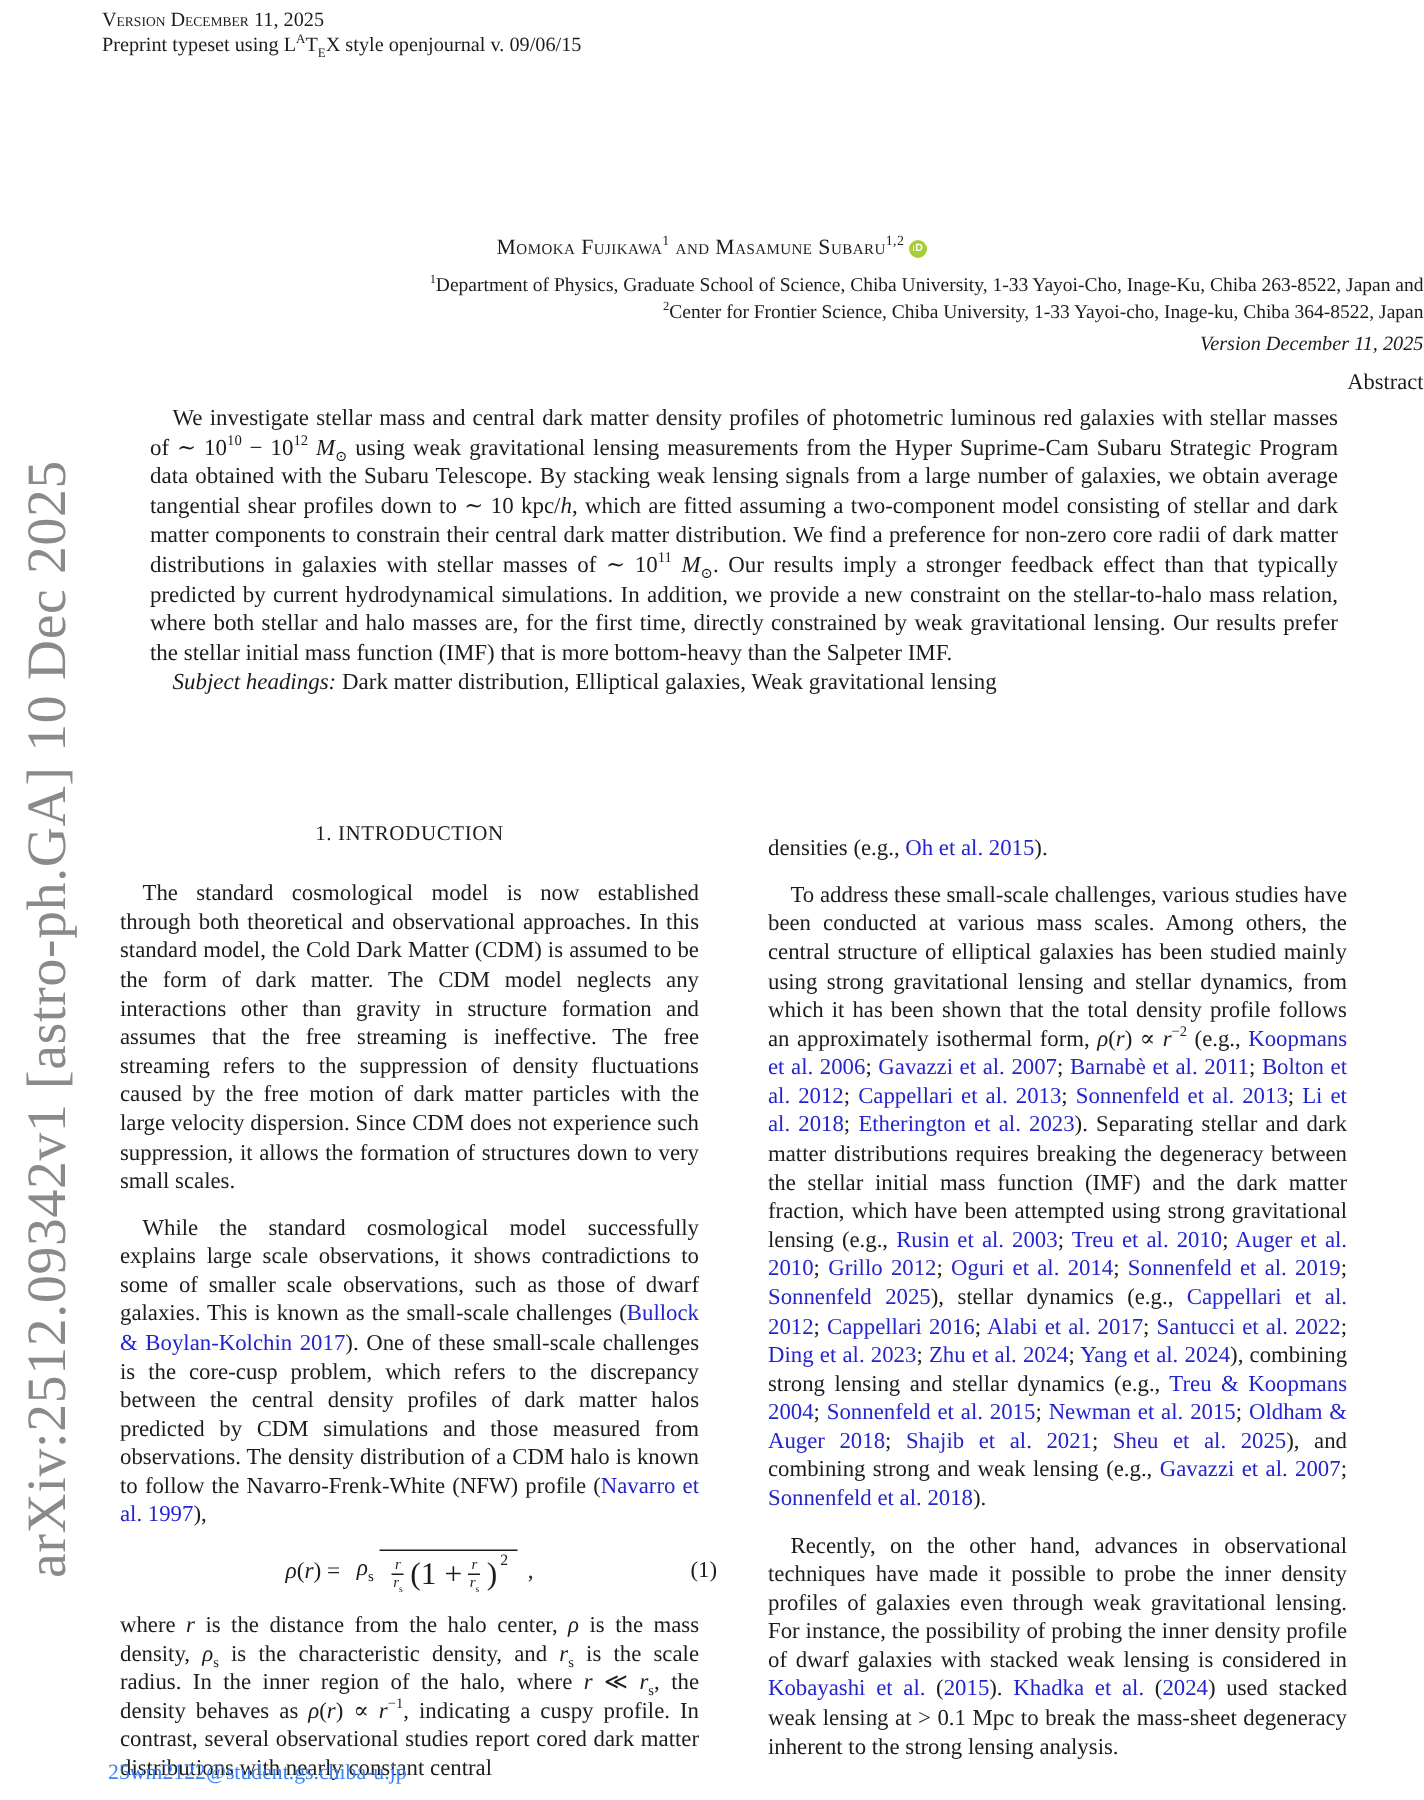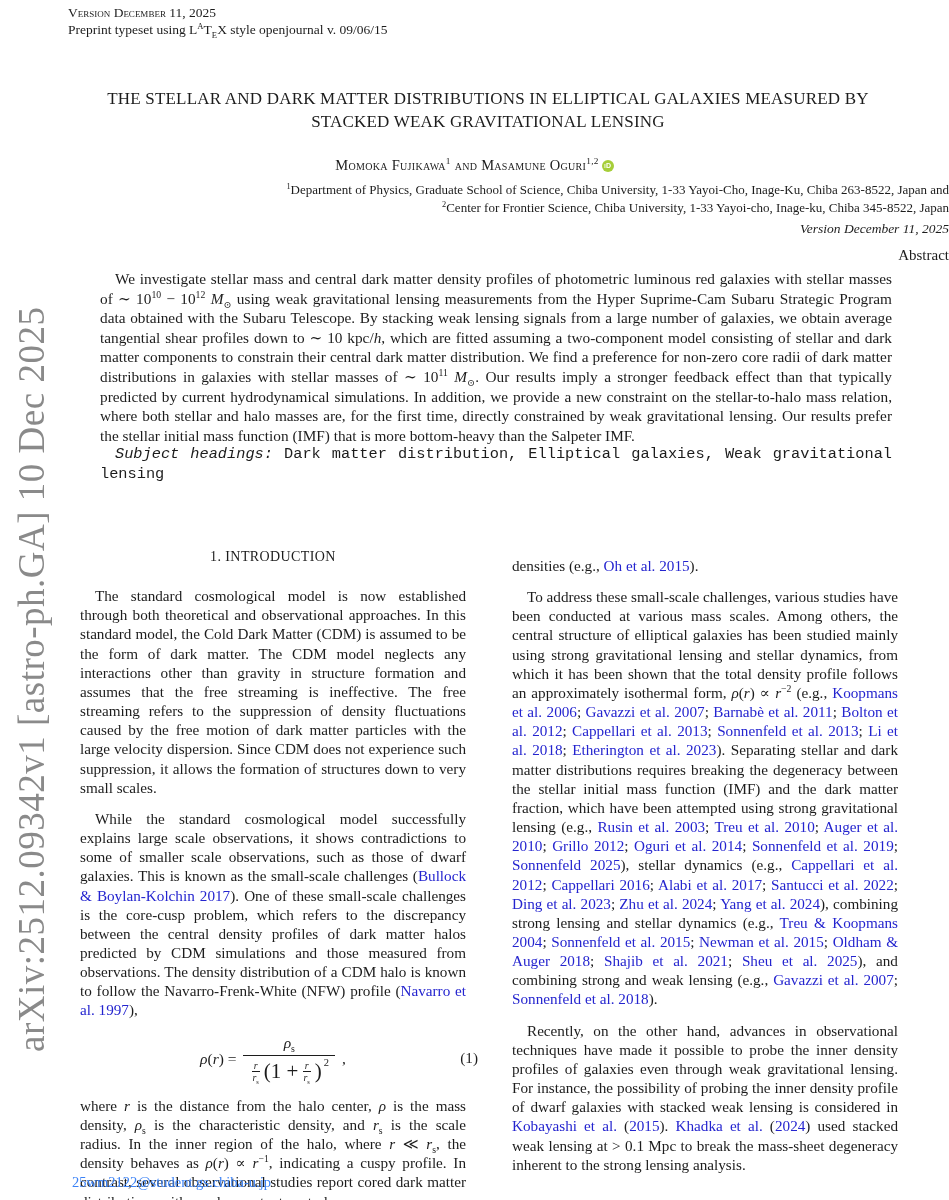--- a/index.html
+++ b/index.html
@@ -28,41 +28,41 @@
   .affils{position:absolute;top:181px;left:0;width:949px;text-align:right;
           font-size:13px;line-height:17.5px;}
   .version-line{font-style:italic;font-size:13.5px;margin-top:4px;}
 
   
   .abstract-heading{position:absolute;top:247px;left:0;width:949px;text-align:right;
                     font-size:15px;}
   .abstract{position:absolute;top:269px;left:100px;width:792px;text-align:justify;
             font-size:15.3px;line-height:19.6px;}
   .abstract p{margin:0;text-indent:15px;}
-  .subject{margin:0;text-indent:13px;font-family:Liberation Mono, monospace;}
+  .subject{margin:0;text-indent:13px;}
 
   
   .columns{position:absolute;top:544px;left:68px;width:842px;display:flex;gap:22px;
            font-size:15.2px;line-height:19.15px;text-align:justify;}
   .col{width:410px;hyphens:auto;}
   .section-heading{text-align:center;font-size:14px;letter-spacing:0.4px;
                    margin:3px 0 20px 0;}
   .col p{margin:12px;text-indent:15px;}
   .col p.noindent{text-indent:0;}
 
   
   .sup{font-size:0.64em;vertical-align:super;line-height:0;}
   .sub{font-size:0.64em;vertical-align:sub;line-height:0;}
   .it{font-style:italic;}
   .lnk{color:#2424cf;}
 
   
   .equation{position:relative;margin:13px 0 11px 0;text-align:center;font-size:15.5px;}
   .eq-inner{display:inline-flex;align-items:center;gap:7px;}
-  .frac{display:inline-flex;flex-direction:column;align-items:center;vertical-align:middle;}
+  .frac{display:inline-flex;flex-direction:row;align-items:center;vertical-align:middle;}
   .frac-num{padding:0 4px 3px 4px;}
   .frac-den{border-top:1.2px solid #1c1c1c;padding:4px 6px 0 6px;display:flex;
             align-items:center;gap:2px;}
   .sfrac{display:inline-flex;flex-direction:column;align-items:center;font-size:10px;
          line-height:1.15;margin:0 2px;}
   .sfrac-n{border-bottom:0.8px solid #1c1c1c;padding:0 2px;}
   .sfrac-d{padding:0 1px;}
   .paren{font-size:21px;}
   .eq-exp{font-size:10.5px;position:relative;top:-9px;}
   .eq-number{position:absolute;right:0;top:50%;transform:translateY(-50%);font-size:15.2px;}
@@ -75,29 +75,28 @@
 
 <div class="page">
 
   <div class="watermark">arXiv:2512.09342v1  [astro-ph.GA]  10 Dec 2025</div>
 
   <div class="page-header">
     <div class="smallcaps">Version December 11, 2025</div>
     <div><span>Preprint typeset using L</span><span class="sup">A</span><span>T</span><span class="sub">E</span><span>X style openjournal v. 09/06/15</span></div>
   </div>
 
-  <div class="title">THE STELLAR AND DARK MATTER DISTRIBUTIONS IN ELLIPTICAL GALAXIES MEASURED BY STACKED WEAK GRAVITATIONAL LENSING</div>
 
   <div class="authors">
-    <span><span>Momoka Fujikawa</span><span class="sup">1</span><span> and </span><span>Masamune Oguri</span><span class="sup">1,2</span></span><span class="orcid">iD</span>
+    <span><span>Momoka Fujikawa</span><span class="sup">1</span><span> and </span><span>Masamune Subaru</span><span class="sup">1,2</span></span><span class="orcid">iD</span>
   </div>
 
   <div class="affils">
     <div><span class="sup">1</span><span>Department of Physics, Graduate School of Science, Chiba University, 1-33 Yayoi-Cho, Inage-Ku, Chiba 263-8522, Japan and</span></div>
-    <div><span class="sup">2</span><span>Center for Frontier Science, Chiba University, 1-33 Yayoi-cho, Inage-ku, Chiba 345-8522, Japan</span></div>
+    <div><span class="sup">2</span><span>Center for Frontier Science, Chiba University, 1-33 Yayoi-cho, Inage-ku, Chiba 364-8522, Japan</span></div>
     <div class="version-line">Version December 11, 2025</div>
   </div>
 
   <div class="abstract-heading">Abstract</div>
 
   <div class="abstract">
     <p><span>We investigate stellar mass and central dark matter density profiles of photometric luminous red galaxies with stellar masses of ∼ 10</span><span class="sup">10</span><span> − 10</span><span class="sup">12</span><span> </span><span class="it">M</span><span class="sub">⊙</span><span> using weak gravitational lensing measurements from the Hyper Suprime-Cam Subaru Strategic Program data obtained with the Subaru Telescope. By stacking weak lensing signals from a large number of galaxies, we obtain average tangential shear profiles down to ∼ 10 kpc/</span><span class="it">h</span><span>, which are fitted assuming a two-component model consisting of stellar and dark matter components to constrain their central dark matter distribution. We find a preference for non-zero core radii of dark matter distributions in galaxies with stellar masses of ∼ 10</span><span class="sup">11</span><span> </span><span class="it">M</span><span class="sub">⊙</span><span>. Our results imply a stronger feedback effect than that typically predicted by current hydrodynamical simulations. In addition, we provide a new constraint on the stellar-to-halo mass relation, where both stellar and halo masses are, for the first time, directly constrained by weak gravitational lensing. Our results prefer the stellar initial mass function (IMF) that is more bottom-heavy than the Salpeter IMF.</span></p>
     <p class="subject"><span class="it">Subject headings:</span><span> Dark matter distribution, Elliptical galaxies, Weak gravitational lensing</span></p>
   </div>
 

